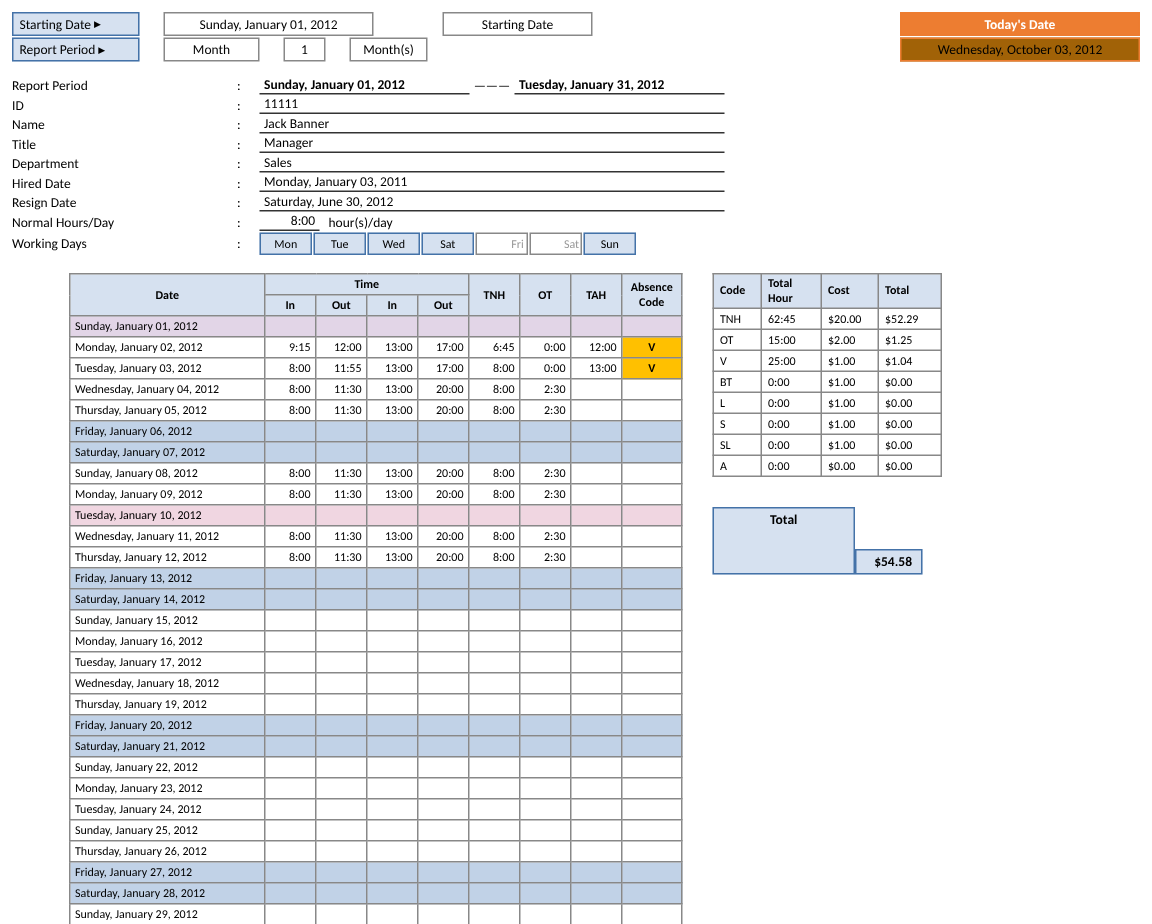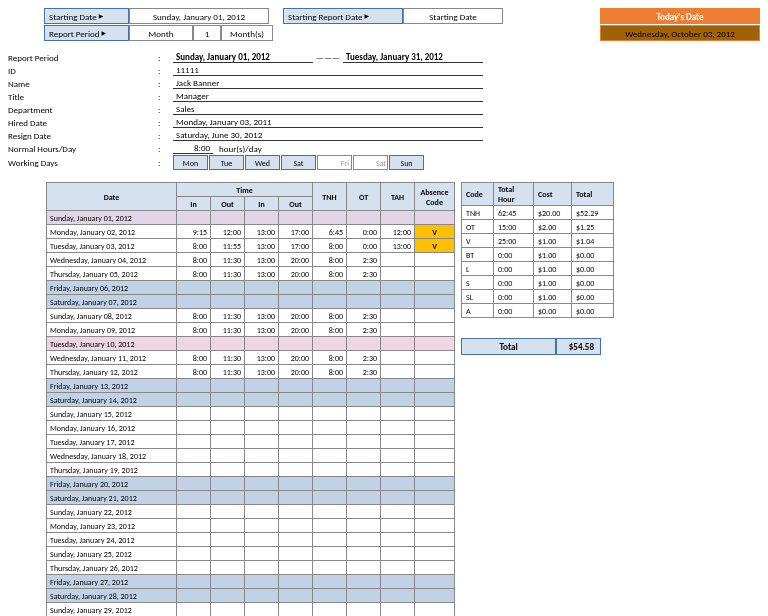--- a/index.html
+++ b/index.html
@@ -1,34 +1,34 @@
 <!DOCTYPE html>
 <html><head>
 <meta charset="utf-8">
 <style>
   body { margin:0; padding:8px; font-family: Calibri, Arial, sans-serif; font-size:9px; color:#000; background:#fff; width:768px; }
   * { box-sizing:border-box; }
-  .hdr-top { display:flex; gap:0; margin-bottom:1px;margin-left:36px; }
+  .hdr-top { display:flex; gap:16px; margin-bottom:1px; }
   .hdr-cell { border:1px solid #888; padding:2px 4px; font-size:9px; height:16px; display:flex; align-items:center; background:#fff; }
   .hdr-blue { background:#d6e1f0; border:1px solid #4472a8; }
   .hdr-orange-top { background:#ed7d31; color:#fff; font-weight:bold; justify-content:center; border:1px solid #ed7d31;}
   .hdr-orange-val { background:#a16207; border:1px solid #ed7d31; justify-content:center; }
   .tri::after { content:"▶"; font-size:6px; margin-left:2px;}
   .info-block { margin-top:10px; }
   .info-row { display:flex; font-size:9px; margin-bottom:1px; align-items:center;}
   .info-label { width:150px; }
   .info-colon { width:15px; }
   .info-val { border-bottom:1px solid #333; padding:0 3px; font-weight:normal; }
   .info-val.bold { font-weight:bold; }
   .days-row { display:flex; gap:1px; margin-left:0;}
   .day-cell { width:35px; height:15px; border:1px solid #888; display:flex; align-items:center; justify-content:center; font-size:8px;}
   .day-on { background:#d6e1f0; border-color:#4472a8; }
   .day-off { color:#999;padding-left:21px; }
   
-  .layout { display:flex; gap:6px; margin-top:12px; align-items:flex-start;padding-left:38px;}
+  .layout { display:flex; gap:20px; margin-top:12px; align-items:flex-start;padding-left:38px;}
   .main-table { border-collapse:collapse; font-size:8px; }
   .main-table th, .main-table td { border:1px solid #888; padding:1px 3px; height:14px; }
   .main-table th { background:#d6e1f0; font-weight:bold; text-align:center; }
   .col-date { width:130px; text-align:left; }
   .col-num { width:34px; text-align:right; }
   .row-purple td { background:#e2d5e7; }
   .row-pink td { background:#f0d6e1; }
   .row-blue td { background:#c1d2e7; }
   .row-white td { background:#fff; }
   .cell-v { background:#ffc000 !important; text-align:center; font-weight:bold; }
@@ -36,30 +36,29 @@
   .side-table { border-collapse:collapse; font-size:8px; }
   .side-table th, .side-table td { border:1px solid #888; padding:1px 4px; height:14px; text-align:left;}
   .side-table th { background:#d6e1f0; font-weight:bold; }
   .side-code { width:32px; }
   .side-hour { width:40px; text-align:right;}
   .side-cost { width:38px; text-align:right;}
   .side-total { width:42px; text-align:right;}
   
   .grand-total { margin-top:20px; display:flex; }
   .gt-cell { border:1px solid #4472a8; background:#d6e1f0; padding:2px 6px; font-size:9px; font-weight:bold; width:95px; text-align:center;}
-  .gt-val { border:1px solid #4472a8; background:#d6e1f0; padding:2px 6px; font-size:9px; font-weight:bold; width:45px; text-align:right;}
+  .gt-val { border:1px solid #4472a8; background:#d6e1f0; padding:2px 6px; font-size:9px; font-weight:bold; width:45px; text-align:right;margin-top:28px;}
 </style>
 </head>
 <body>
 
 <div class="hdr-top">
   <div class="hdr-cell hdr-blue tri" style="width:85px">Starting Date</div>
   <div class="hdr-cell" style="width:140px;justify-content:center">Sunday, January 01, 2012</div>
   <div style="width:14px"></div>
-  <div class="hdr-cell hdr-blue tri" style="width:120px">Starting Report Date</div>
   <div class="hdr-cell" style="width:100px;justify-content:center">Starting Date</div>
   <div style="flex:1"></div>
   <div class="hdr-cell hdr-orange-top" style="width:160px">Today's Date</div>
 </div>
 <div class="hdr-top">
   <div class="hdr-cell hdr-blue tri" style="width:85px">Report Period</div>
   <div class="hdr-cell" style="width:64px;justify-content:center">Month</div>
   <div class="hdr-cell" style="width:28px;justify-content:center">1</div>
   <div class="hdr-cell" style="width:52px;justify-content:center">Month(s)</div>
   <div style="flex:1"></div>

